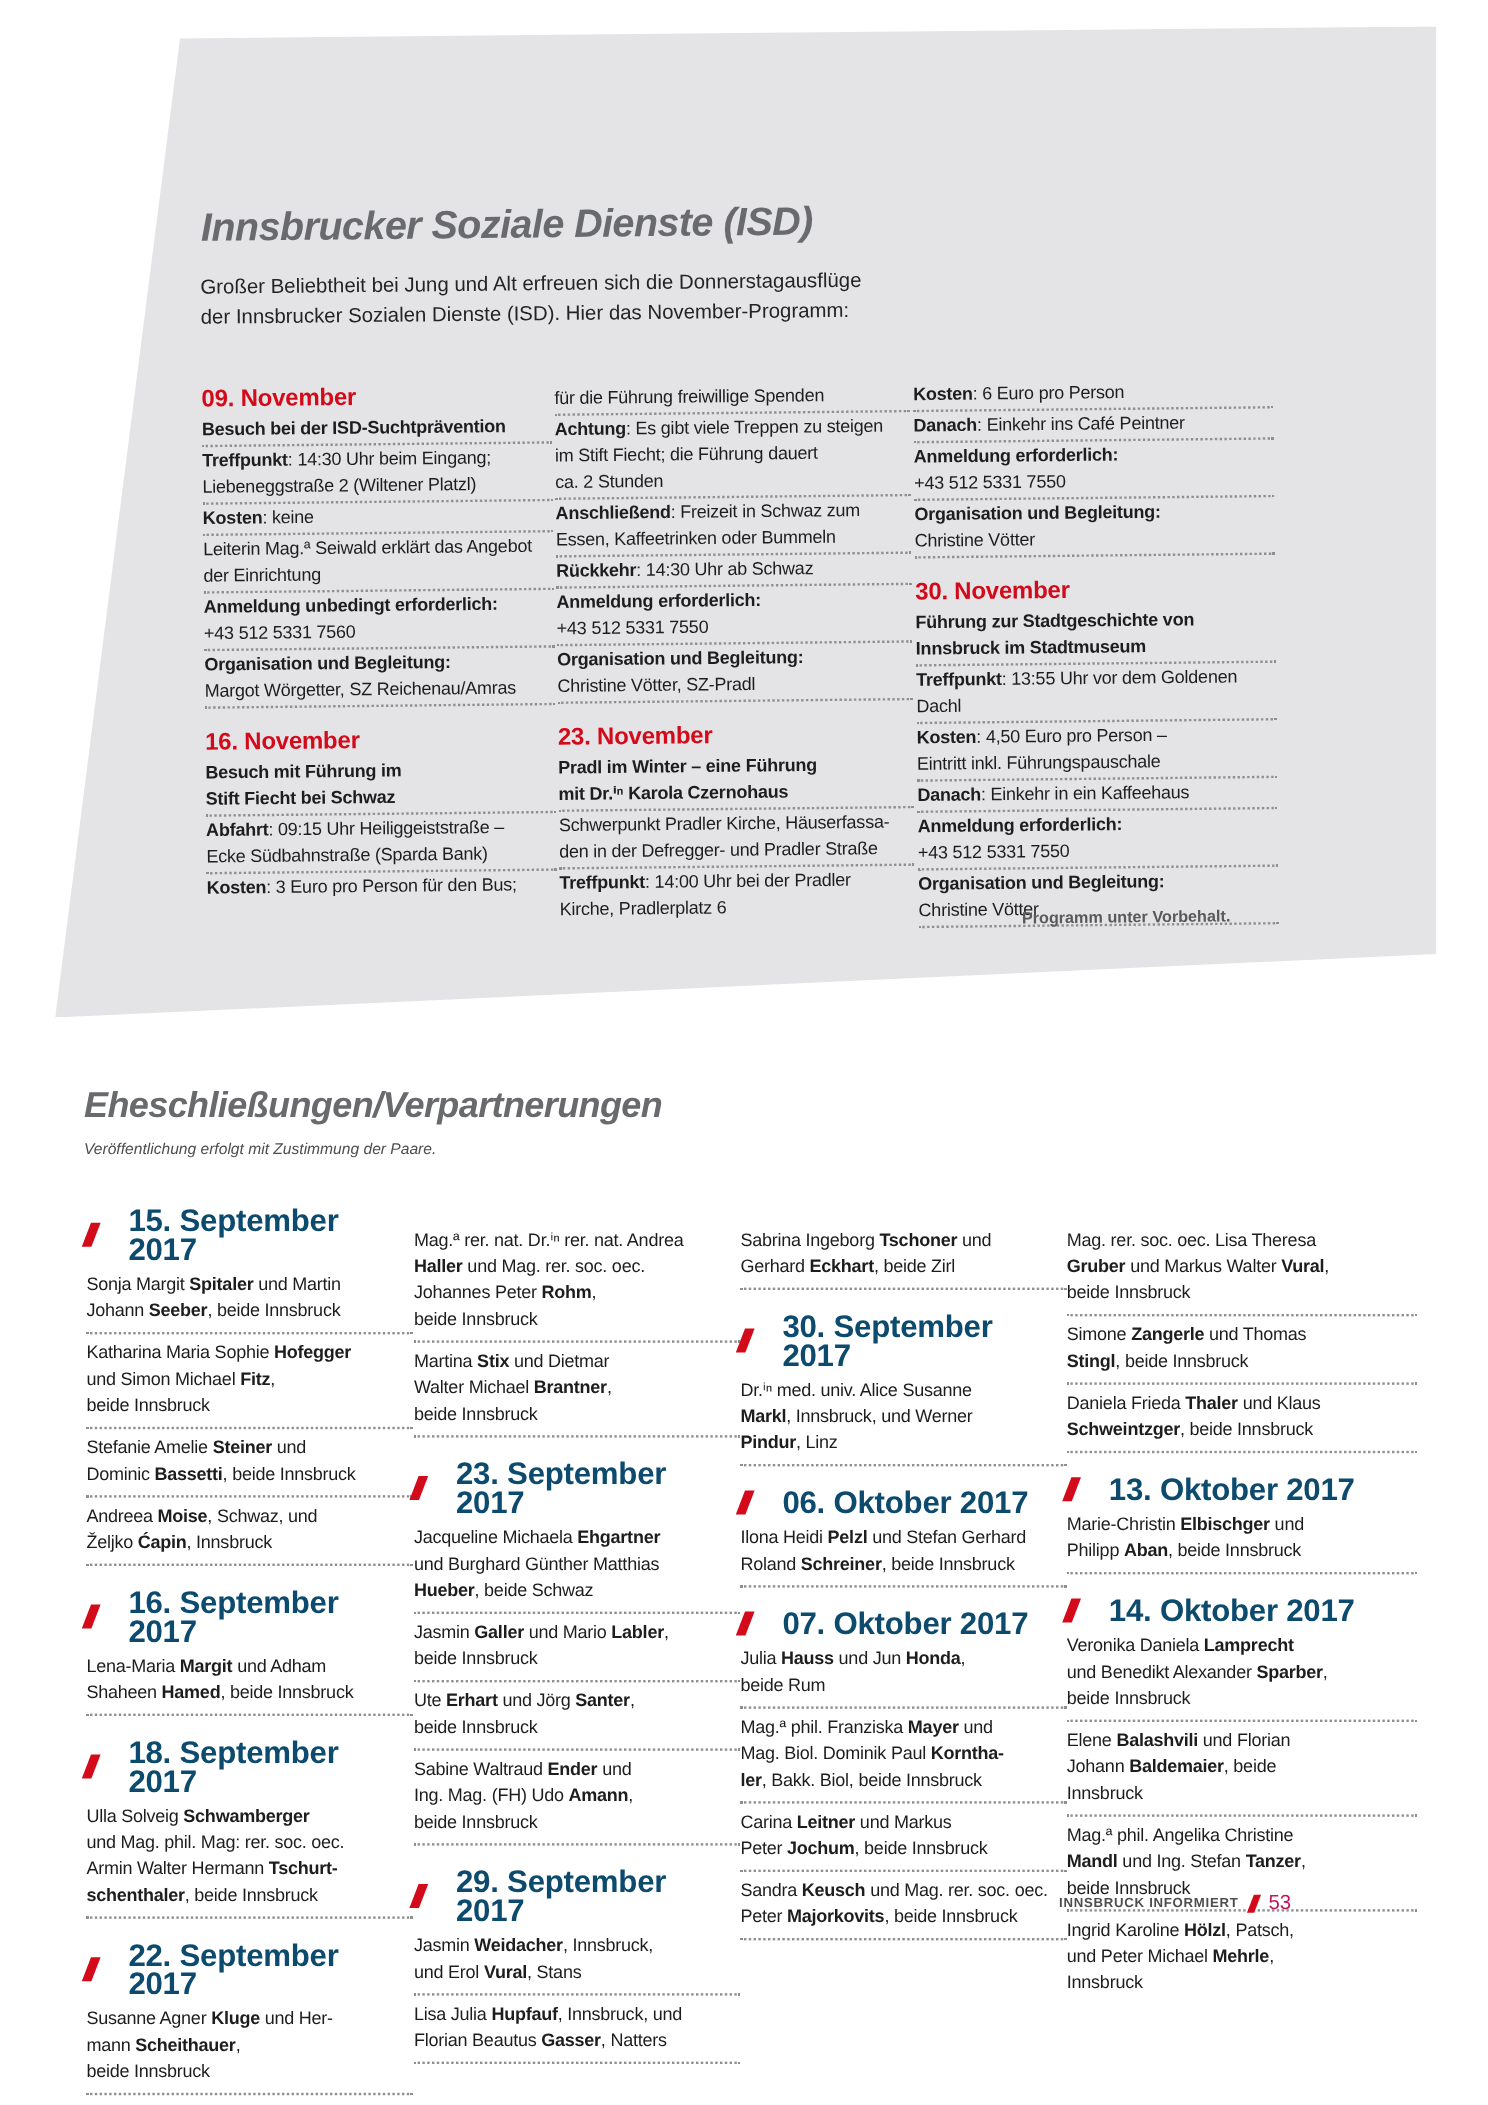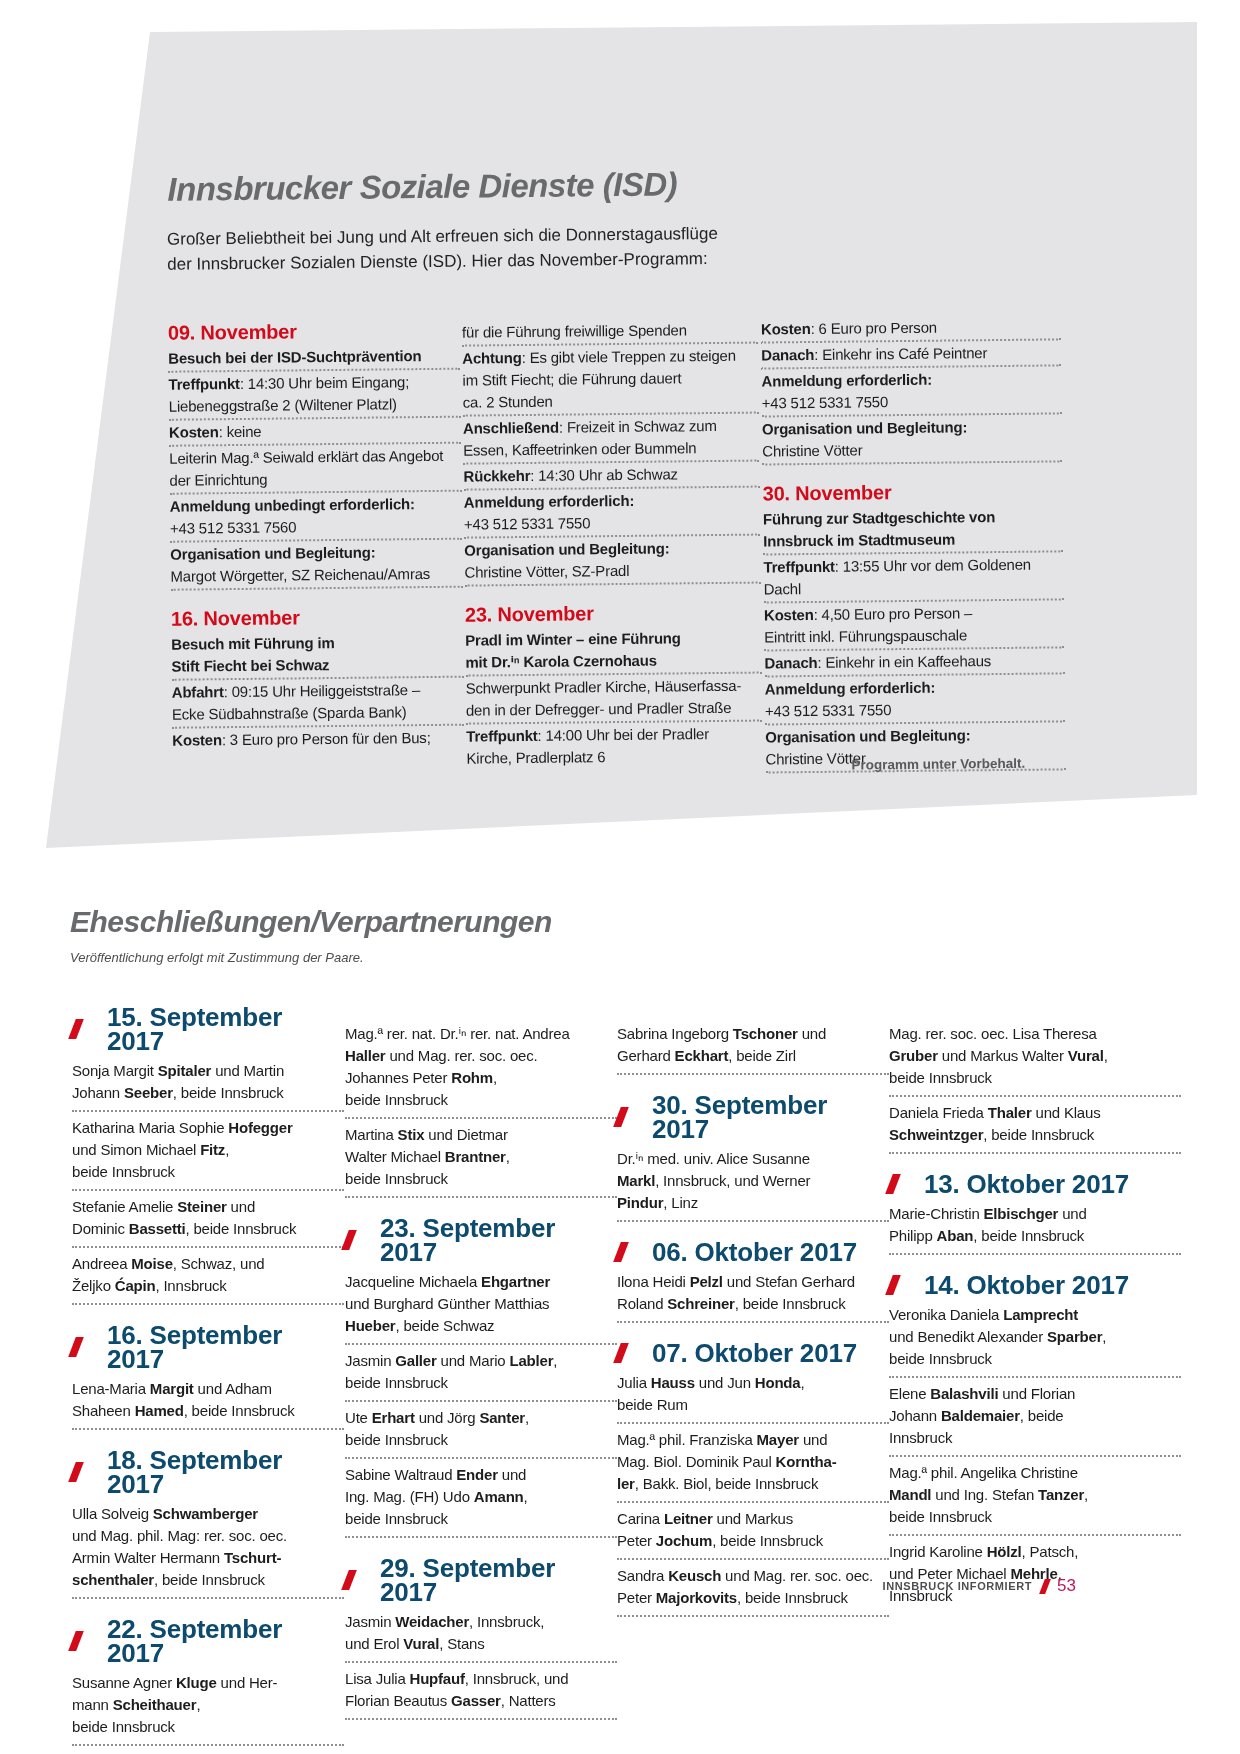--- a/index.html
+++ b/index.html
@@ -219,20 +219,22 @@
 ler</span><span>, Bakk. Biol, beide Innsbruck</span></div>
       <div class="entry"><span>Carina </span><span class="b">Leitner</span><span> und Markus
 Peter </span><span class="b">Jochum</span><span>, beide Innsbruck</span></div>
       <div class="entry"><span>Sandra </span><span class="b">Keusch</span><span> und Mag. rer. soc. oec.
 Peter </span><span class="b">Majorkovits</span><span>, beide Innsbruck</span></div>
     </div>
   <div class="mar-col" style="left:889px; top:1020px; width:292px;">
       <div class="entry"><span>Mag. rer. soc. oec. Lisa Theresa
 </span><span class="b">Gruber</span><span> und Markus Walter </span><span class="b">Vural</span><span>,
 beide Innsbruck</span></div>
+      <div class="entry"><span>Simone </span><span class="b">Zangerle</span><span> und Thomas
+</span><span class="b">Stingl</span><span>, beide Innsbruck</span></div>
       <div class="entry"><span>Daniela Frieda </span><span class="b">Thaler</span><span> und Klaus
 </span><span class="b">Schweintzger</span><span>, beide Innsbruck</span></div>
       <div class="date-h">
         <span class="slash-mark"></span>
         <span>13. Oktober 2017</span>
       </div>
       <div class="entry"><span>Marie-Christin </span><span class="b">Elbischger</span><span> und
 Philipp </span><span class="b">Aban</span><span>, beide Innsbruck</span></div>
       <div class="date-h">
         <span class="slash-mark"></span>

